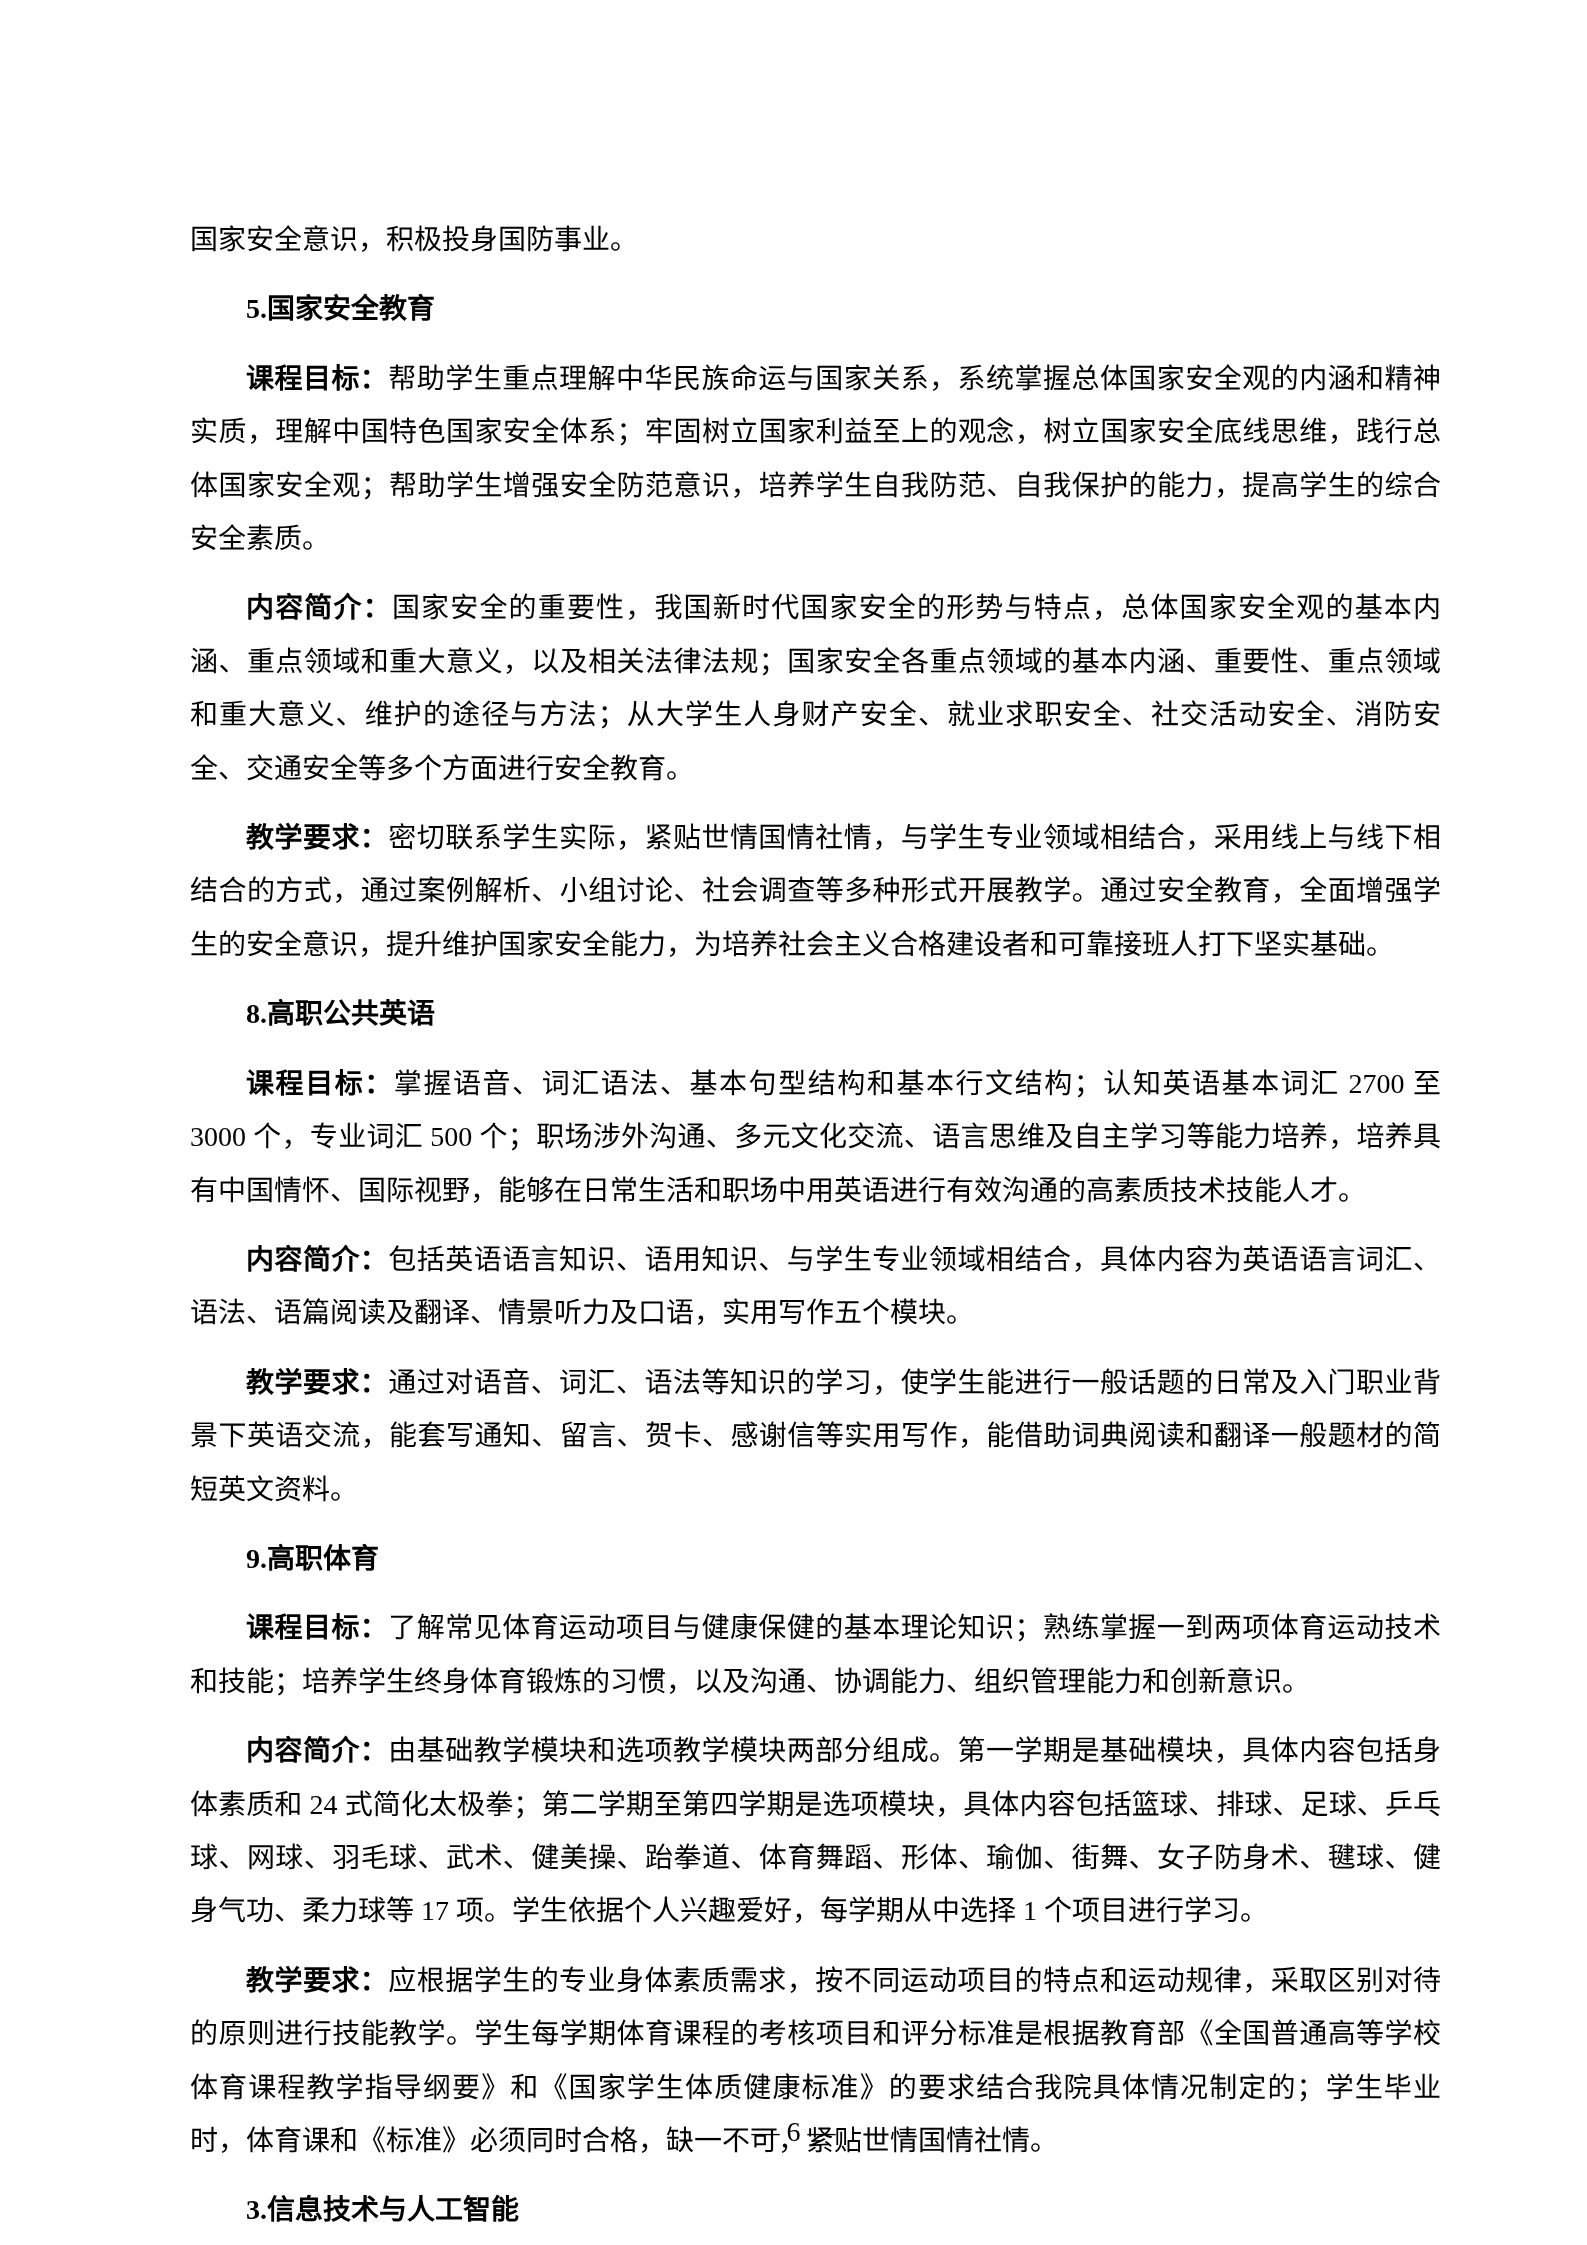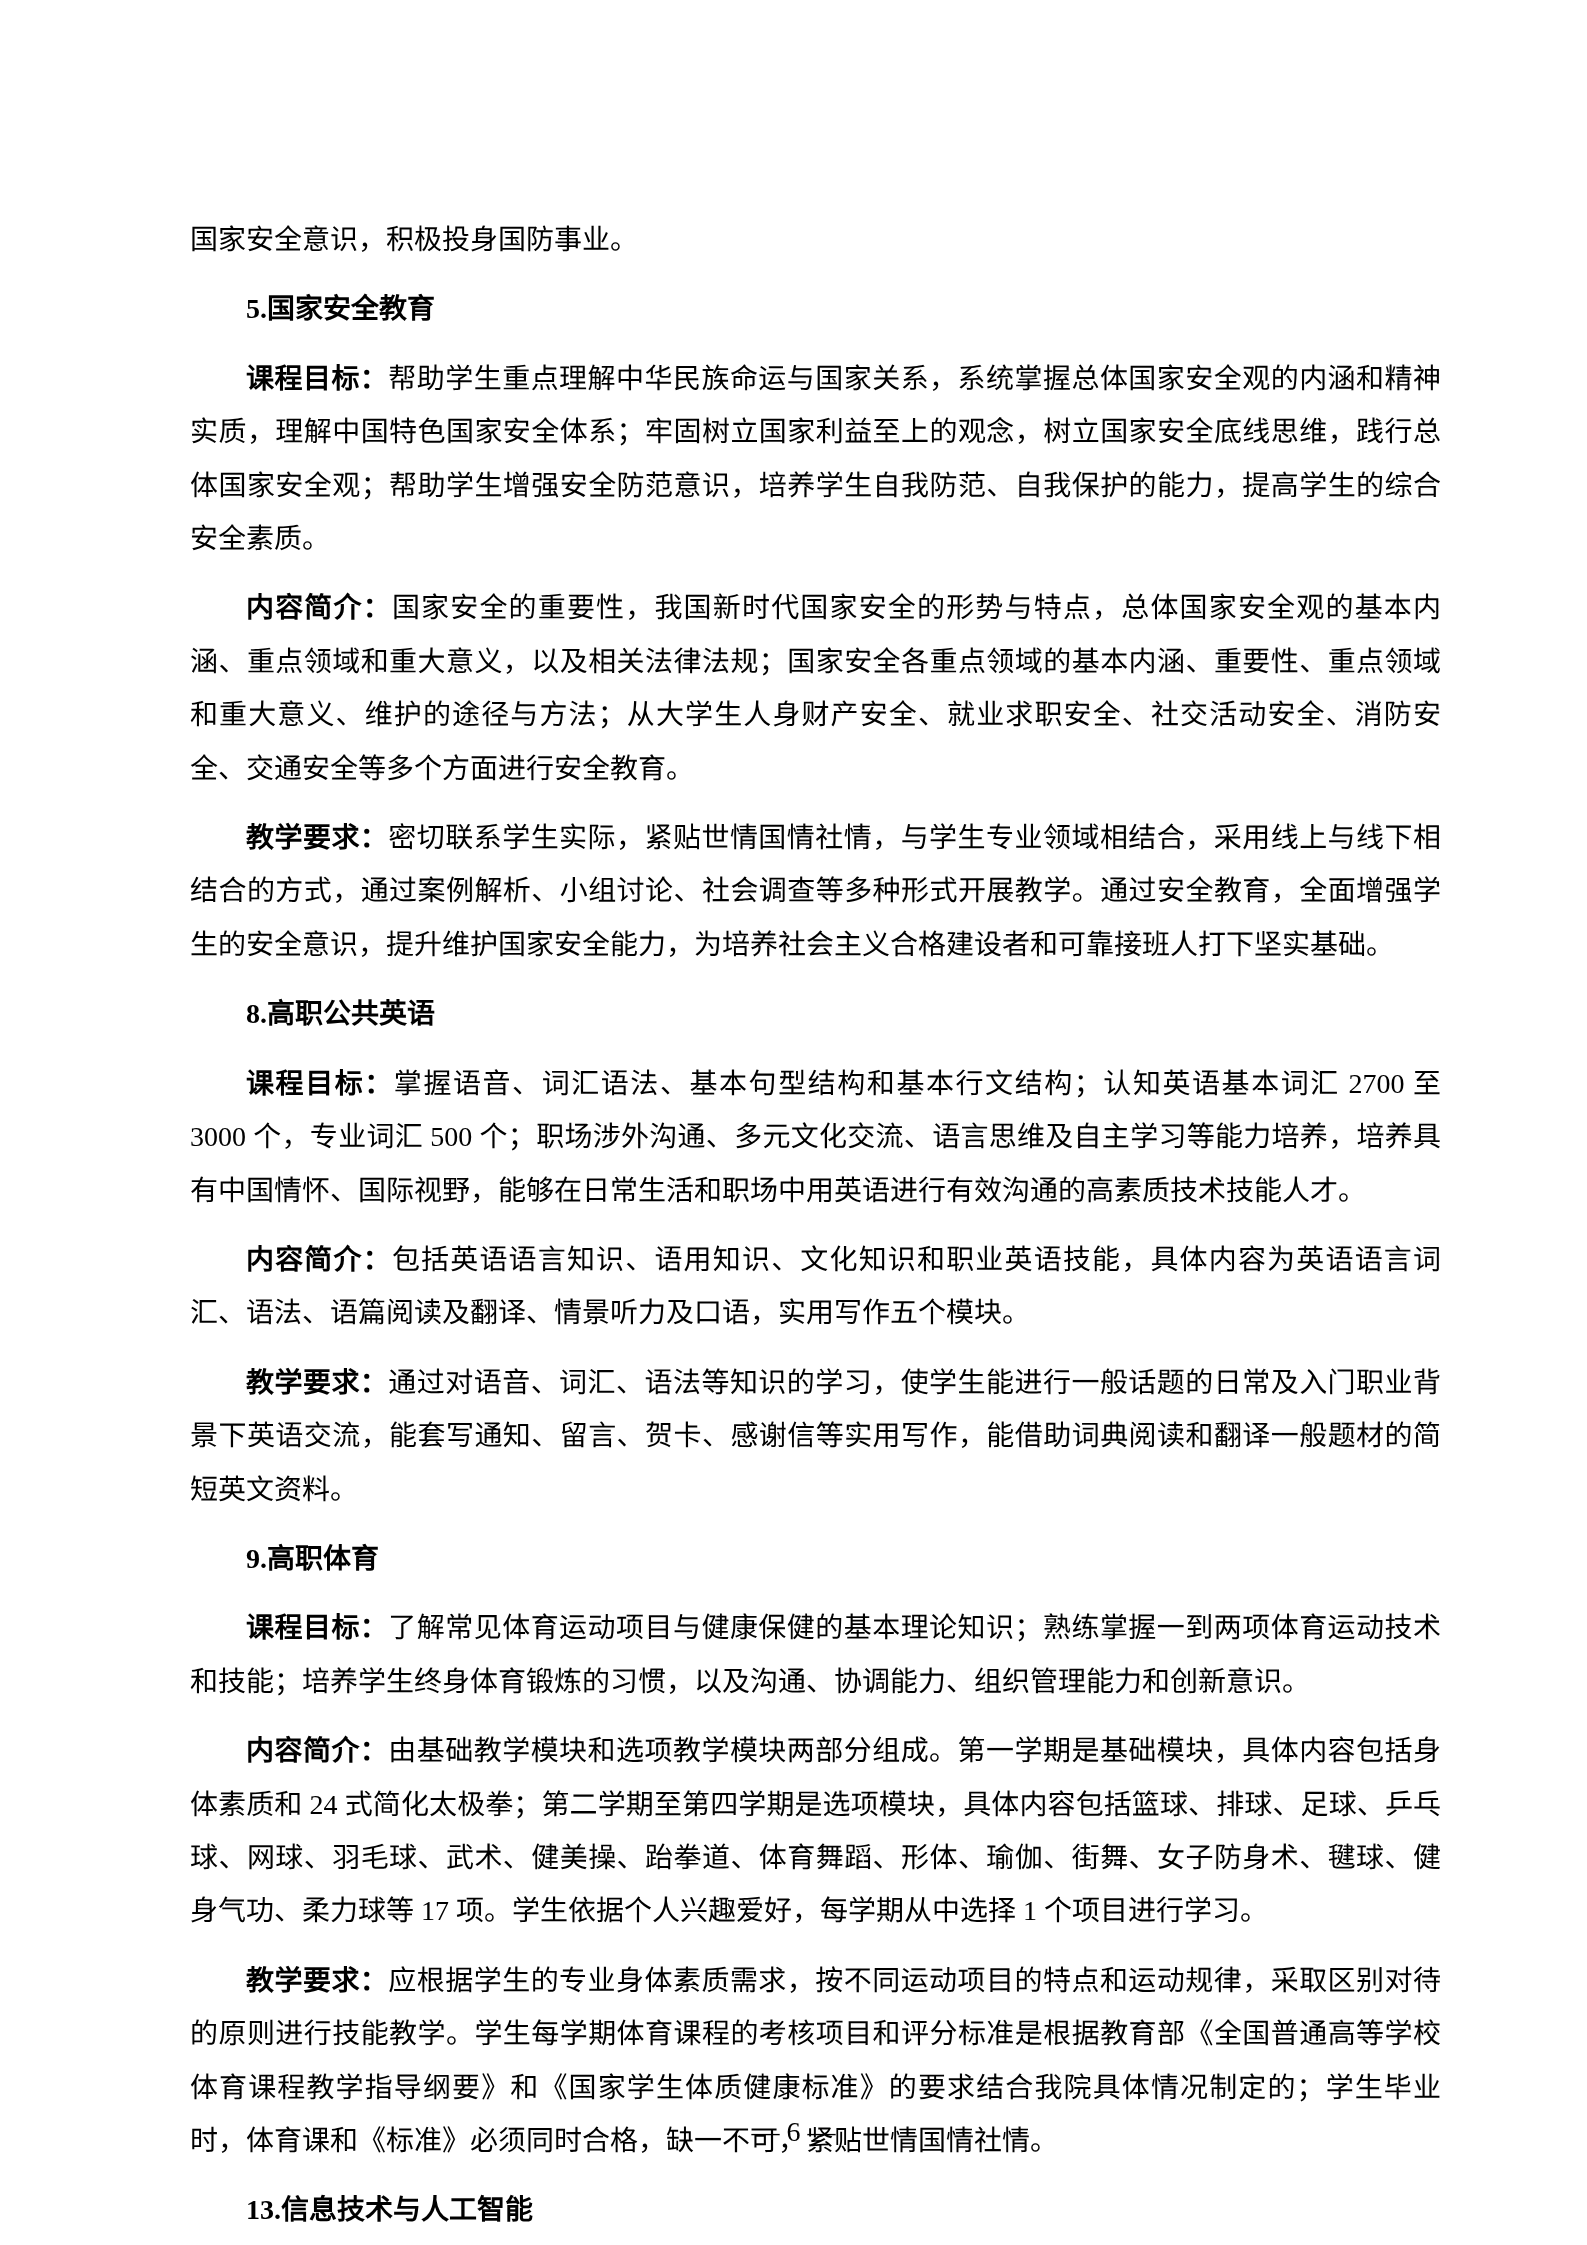--- a/index.html
+++ b/index.html
@@ -62,27 +62,27 @@
 
     <p class="continuation">国家安全意识，积极投身国防事业。</p>
 
     <p class="heading">5.国家安全教育</p>
     <p class="para"><span class="label">课程目标：</span><span>帮助学生重点理解中华民族命运与国家关系，系统掌握总体国家安全观的内涵和精神实质，理解中国特色国家安全体系；牢固树立国家利益至上的观念，树立国家安全底线思维，践行总体国家安全观；帮助学生增强安全防范意识，培养学生自我防范、自我保护的能力，提高学生的综合安全素质。</span></p>
     <p class="para"><span class="label">内容简介：</span><span>国家安全的重要性，我国新时代国家安全的形势与特点，总体国家安全观的基本内涵、重点领域和重大意义，以及相关法律法规；国家安全各重点领域的基本内涵、重要性、重点领域和重大意义、维护的途径与方法；从大学生人身财产安全、就业求职安全、社交活动安全、消防安全、交通安全等多个方面进行安全教育。</span></p>
     <p class="para"><span class="label">教学要求：</span><span>密切联系学生实际，紧贴世情国情社情，与学生专业领域相结合，采用线上与线下相结合的方式，通过案例解析、小组讨论、社会调查等多种形式开展教学。通过安全教育，全面增强学生的安全意识，提升维护国家安全能力，为培养社会主义合格建设者和可靠接班人打下坚实基础。</span></p>
 
     <p class="heading">8.高职公共英语</p>
     <p class="para"><span class="label">课程目标：</span><span>掌握语音、词汇语法、基本句型结构和基本行文结构；认知英语基本词汇 2700 至 3000 个，专业词汇 500 个；职场涉外沟通、多元文化交流、语言思维及自主学习等能力培养，培养具有中国情怀、国际视野，能够在日常生活和职场中用英语进行有效沟通的高素质技术技能人才。</span></p>
-    <p class="para"><span class="label">内容简介：</span><span>包括英语语言知识、语用知识、文化知识和职业英语技能，具体内容为英语语言词汇、语法、语篇阅读及翻译、情景听力及口语，实用写作五个模块。</span></p>
+    <p class="para"><span class="label">内容简介：</span><span>包括英语语言知识、语用知识、与学生专业领域相结合，具体内容为英语语言词汇、语法、语篇阅读及翻译、情景听力及口语，实用写作五个模块。</span></p>
     <p class="para"><span class="label">教学要求：</span><span>通过对语音、词汇、语法等知识的学习，使学生能进行一般话题的日常及入门职业背景下英语交流，能套写通知、留言、贺卡、感谢信等实用写作，能借助词典阅读和翻译一般题材的简短英文资料。</span></p>
 
     <p class="heading">9.高职体育</p>
     <p class="para"><span class="label">课程目标：</span><span>了解常见体育运动项目与健康保健的基本理论知识；熟练掌握一到两项体育运动技术和技能；培养学生终身体育锻炼的习惯，以及沟通、协调能力、组织管理能力和创新意识。</span></p>
     <p class="para"><span class="label">内容简介：</span><span>由基础教学模块和选项教学模块两部分组成。第一学期是基础模块，具体内容包括身体素质和 24 式简化太极拳；第二学期至第四学期是选项模块，具体内容包括篮球、排球、足球、乒乓球、网球、羽毛球、武术、健美操、跆拳道、体育舞蹈、形体、瑜伽、街舞、女子防身术、毽球、健身气功、柔力球等 17 项。学生依据个人兴趣爱好，每学期从中选择 1 个项目进行学习。</span></p>
     <p class="para"><span class="label">教学要求：</span><span>应根据学生的专业身体素质需求，按不同运动项目的特点和运动规律，采取区别对待的原则进行技能教学。学生每学期体育课程的考核项目和评分标准是根据教育部《全国普通高等学校体育课程教学指导纲要》和《国家学生体质健康标准》的要求结合我院具体情况制定的；学生毕业时，体育课和《标准》必须同时合格，缺一不可，紧贴世情国情社情。</span></p>
 
-    <p class="heading">13.信息技术与人工智能</p>
+    <p class="heading">3.信息技术与人工智能</p>
     <p class="para"><span class="label">课程目标：</span><span>认识信息技术对人类生产、社交活动安全；了解现代社会信息技术发展趋势；了解</span></p>
 
   </div>
 
   <div class="footer">— 6 —</div>
 </div>
 
 </body></html>

